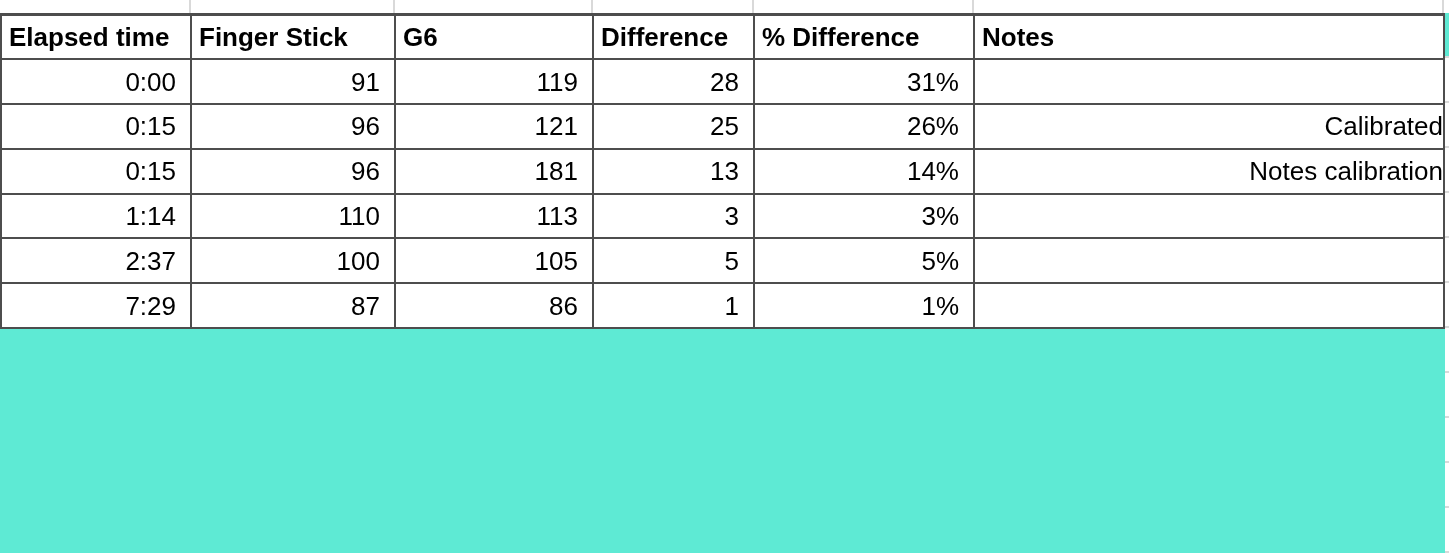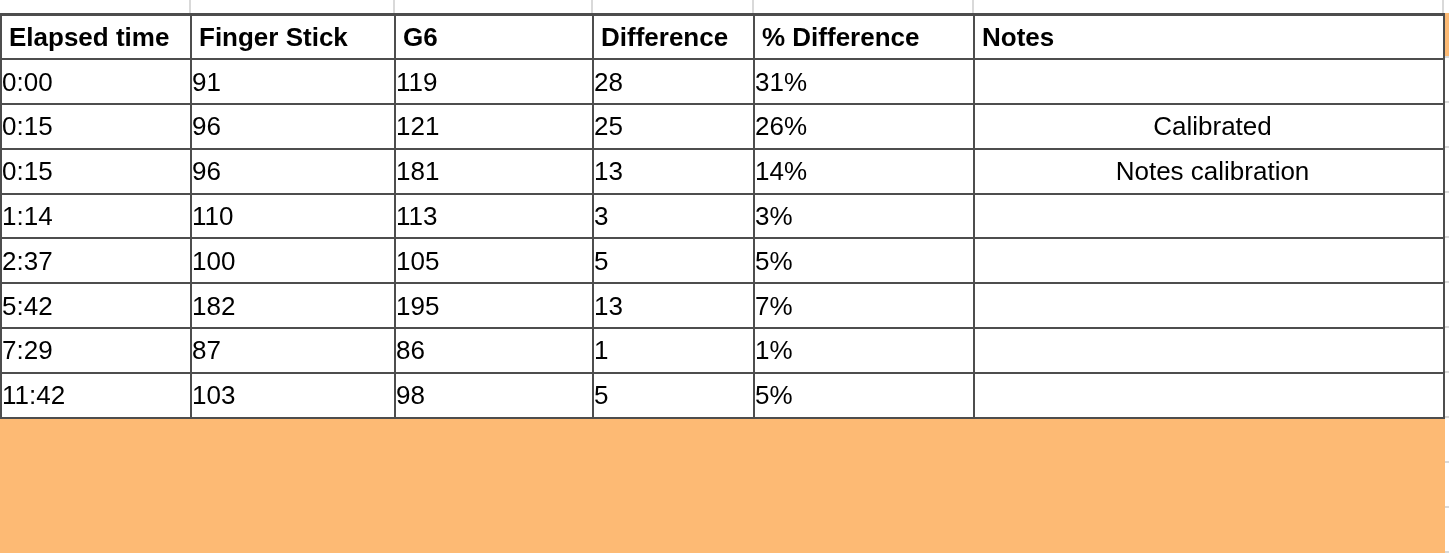--- a/index.html
+++ b/index.html
@@ -4,21 +4,21 @@
 <style>
   html, body {
     margin: 0;
     padding: 0;
     background: #ffffff;
   }
   .screen {
     position: relative;
     width: 1449px;
     height: 553px;
-    background: #fdba74;
+    background: #5eead4;
     overflow: hidden;
     font-family: "Liberation Sans", "DejaVu Sans", sans-serif;
     color: #000000;
   }
   
   .top-strip {
     position: absolute;
     top: 0;
     left: 0;
     width: 1449px;
@@ -67,24 +67,25 @@
     vertical-align: middle;
     background: #ffffff;
   }
   .sheet thead th {
     border-top: 3px solid #4d4d4d;
     font-weight: bold;
     text-align: left;
     padding-left: 7px;
   }
   .sheet td.num {
-    padding-right: 24px;
+    text-align: right;
+    padding-right: 14px;
   }
   .sheet td.txt {
-    text-align: center;
+    text-align: right;
     padding-left: 7px;
   }
 </style>
 </head>
 <body>
 
 <div class="screen">
 
   <div class="top-strip">
     <div class="vstub c1"></div>
@@ -151,39 +152,23 @@
       </tr>
       <tr>
         <td class="num">2:37</td>
         <td class="num">100</td>
         <td class="num">105</td>
         <td class="num">5</td>
         <td class="num">5%</td>
         <td class="txt"></td>
       </tr>
       <tr>
-        <td class="num">5:42</td>
-        <td class="num">182</td>
-        <td class="num">195</td>
-        <td class="num">13</td>
-        <td class="num">7%</td>
-        <td class="txt"></td>
-      </tr>
-      <tr>
         <td class="num">7:29</td>
         <td class="num">87</td>
         <td class="num">86</td>
         <td class="num">1</td>
         <td class="num">1%</td>
-        <td class="txt"></td>
-      </tr>
-      <tr>
-        <td class="num">11:42</td>
-        <td class="num">103</td>
-        <td class="num">98</td>
-        <td class="num">5</td>
-        <td class="num">5%</td>
         <td class="txt"></td>
       </tr>
     </tbody>
   </table>
 
 </div>
 
 </body></html>

